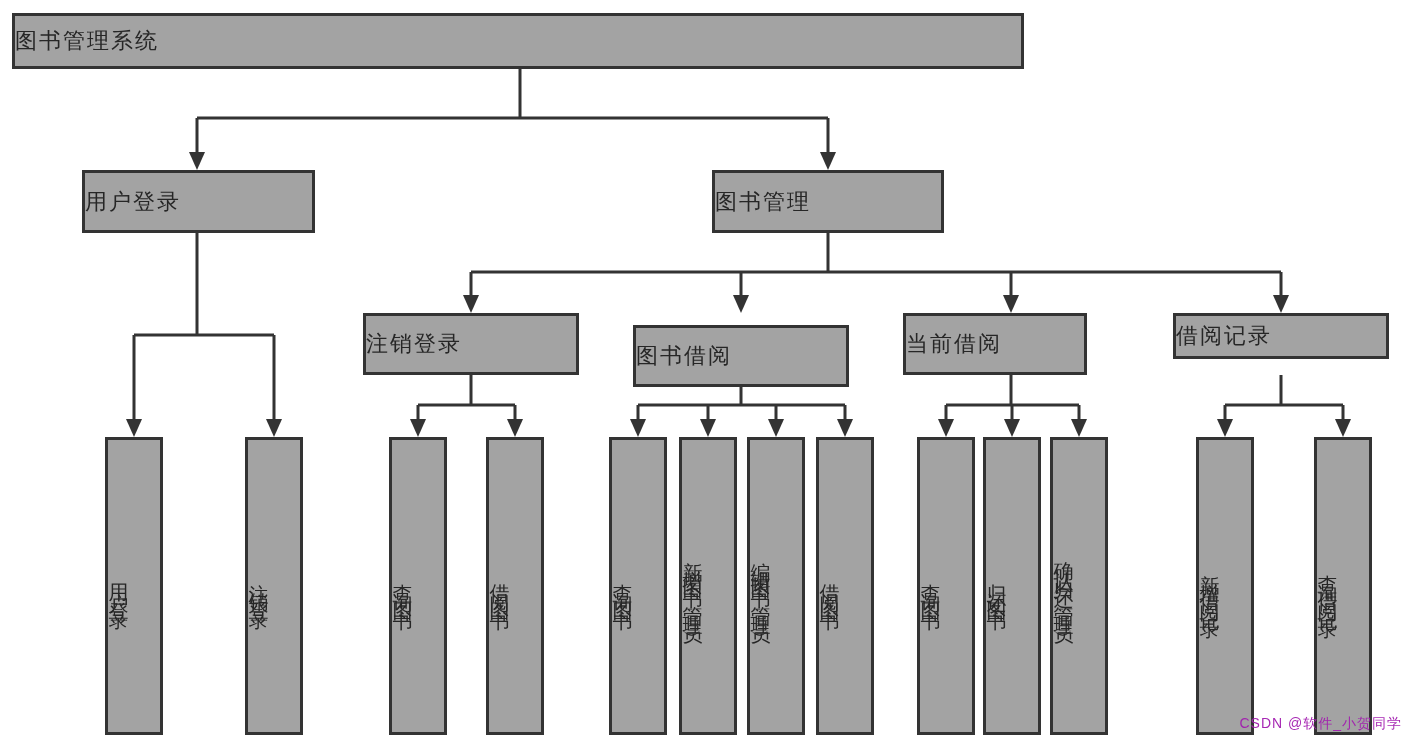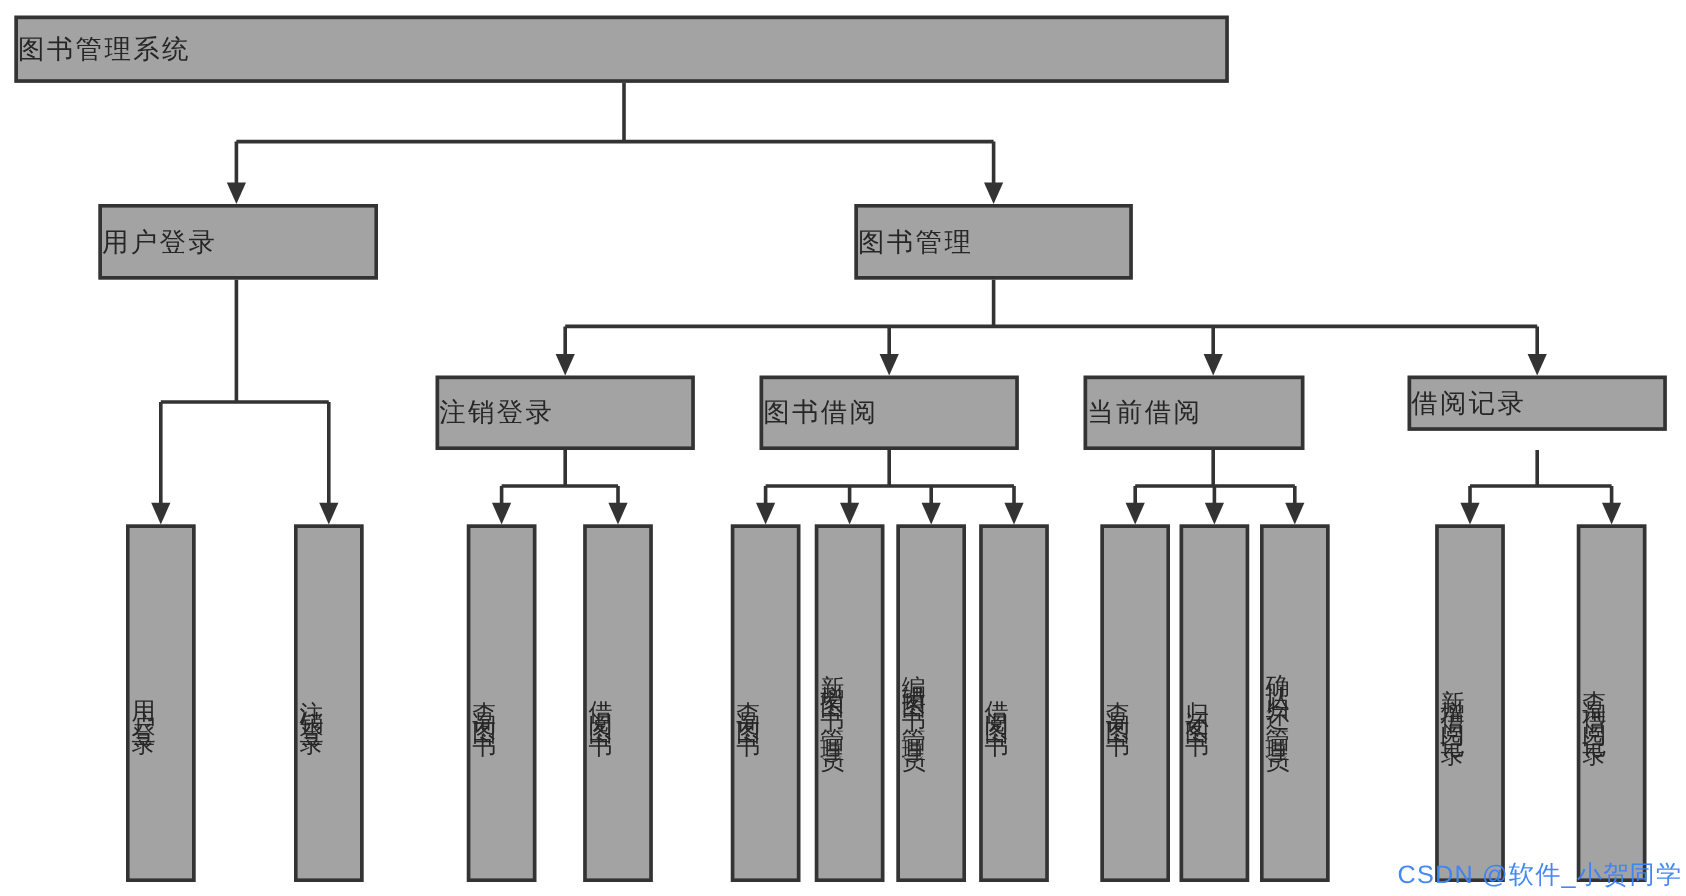--- a/index.html
+++ b/index.html
@@ -37,22 +37,22 @@
     text-orientation: mixed;
     font-size: 20px;
     line-height: 1.1;
     letter-spacing: 9px;
     white-space: nowrap;
   }
   .watermark {
     position: absolute;
     right: 3px;
     top: 715px;
-    font-size: 21px;
-    color: #3b82f6;
+    font-size: 14px;
+    color: #a21caf;
     letter-spacing: 1px;
     z-index: 5;
     opacity: 0.95;
   }
 </style>
 </head>
 <body>
 
 <div class="stage">
 
@@ -94,21 +94,21 @@
   <div class="node" style="left:82px; top:170px; width:233px; height:63px;">
     <span class="h-label">用户登录</span>
   </div>
   <div class="node" style="left:712px; top:170px; width:232px; height:63px;">
     <span class="h-label">图书管理</span>
   </div>
 
   <div class="node" style="left:363px; top:313px; width:216px; height:62px;">
     <span class="h-label">注销登录</span>
   </div>
-  <div class="node" style="left:633px; top:313px; width:216px; height:62px;">
+  <div class="node" style="left:633px; top:325px; width:216px; height:62px;">
     <span class="h-label">图书借阅</span>
   </div>
   <div class="node" style="left:903px; top:313px; width:184px; height:62px;">
     <span class="h-label">当前借阅</span>
   </div>
   <div class="node" style="left:1173px; top:313px; width:216px; height:46px;">
     <span class="h-label">借阅记录</span>
   </div>
 
   <div class="node" style="left:105px; top:437px; width:58px; height:298px;">

